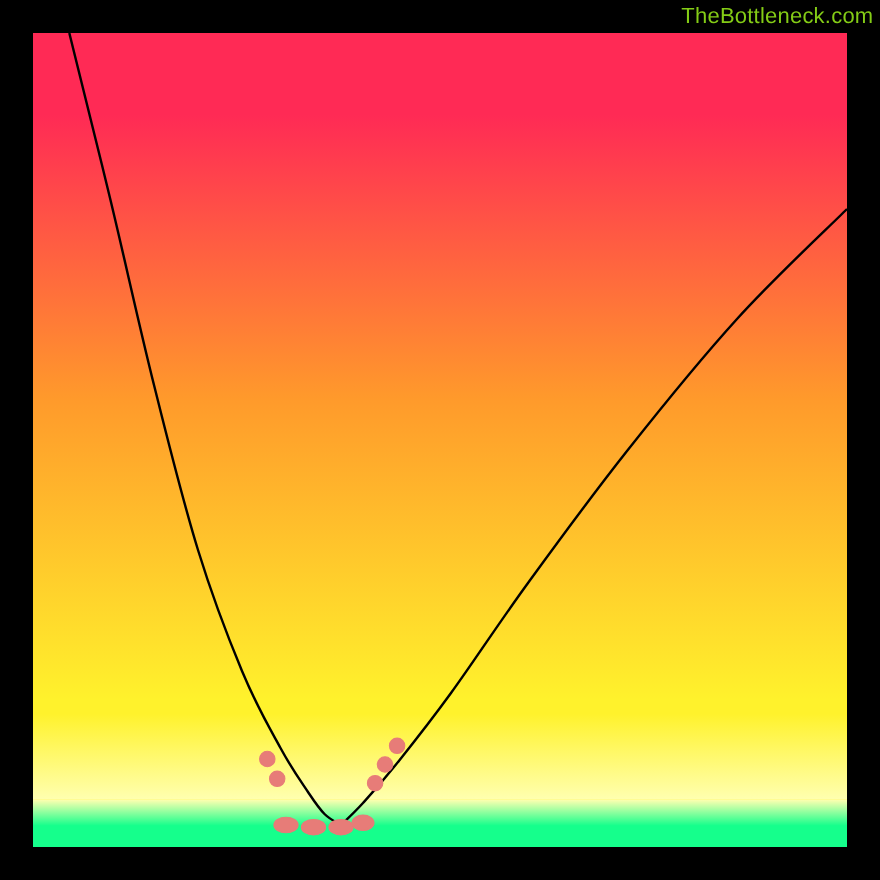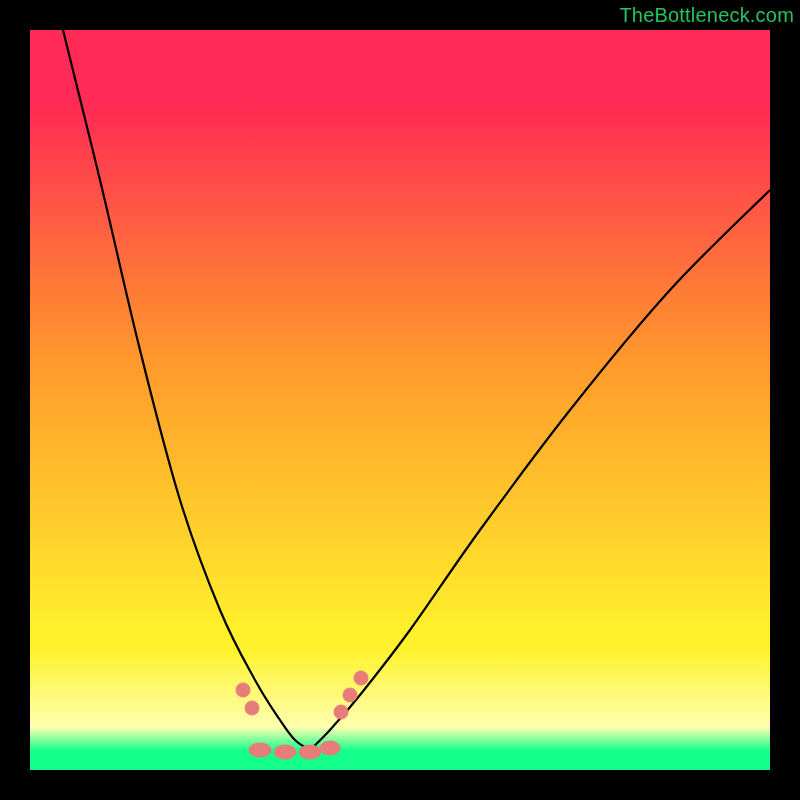--- a/index.html
+++ b/index.html
@@ -45,21 +45,21 @@
 }
 .curve {
   fill: none;
   stroke: #000;
   stroke-width: 2.2;
 }
 .watermark {
   position: absolute;
   right: 6px;
   top: 4px;
-  color: #22c55e;
+  color: #84cc16;
   font-size: 20px;
   font-weight: 500;
   letter-spacing: 0.2px;
 }
 </style>
 </head>
 <body>
 
 <div class="stage">
   <div class="watermark">TheBottleneck.com</div>

